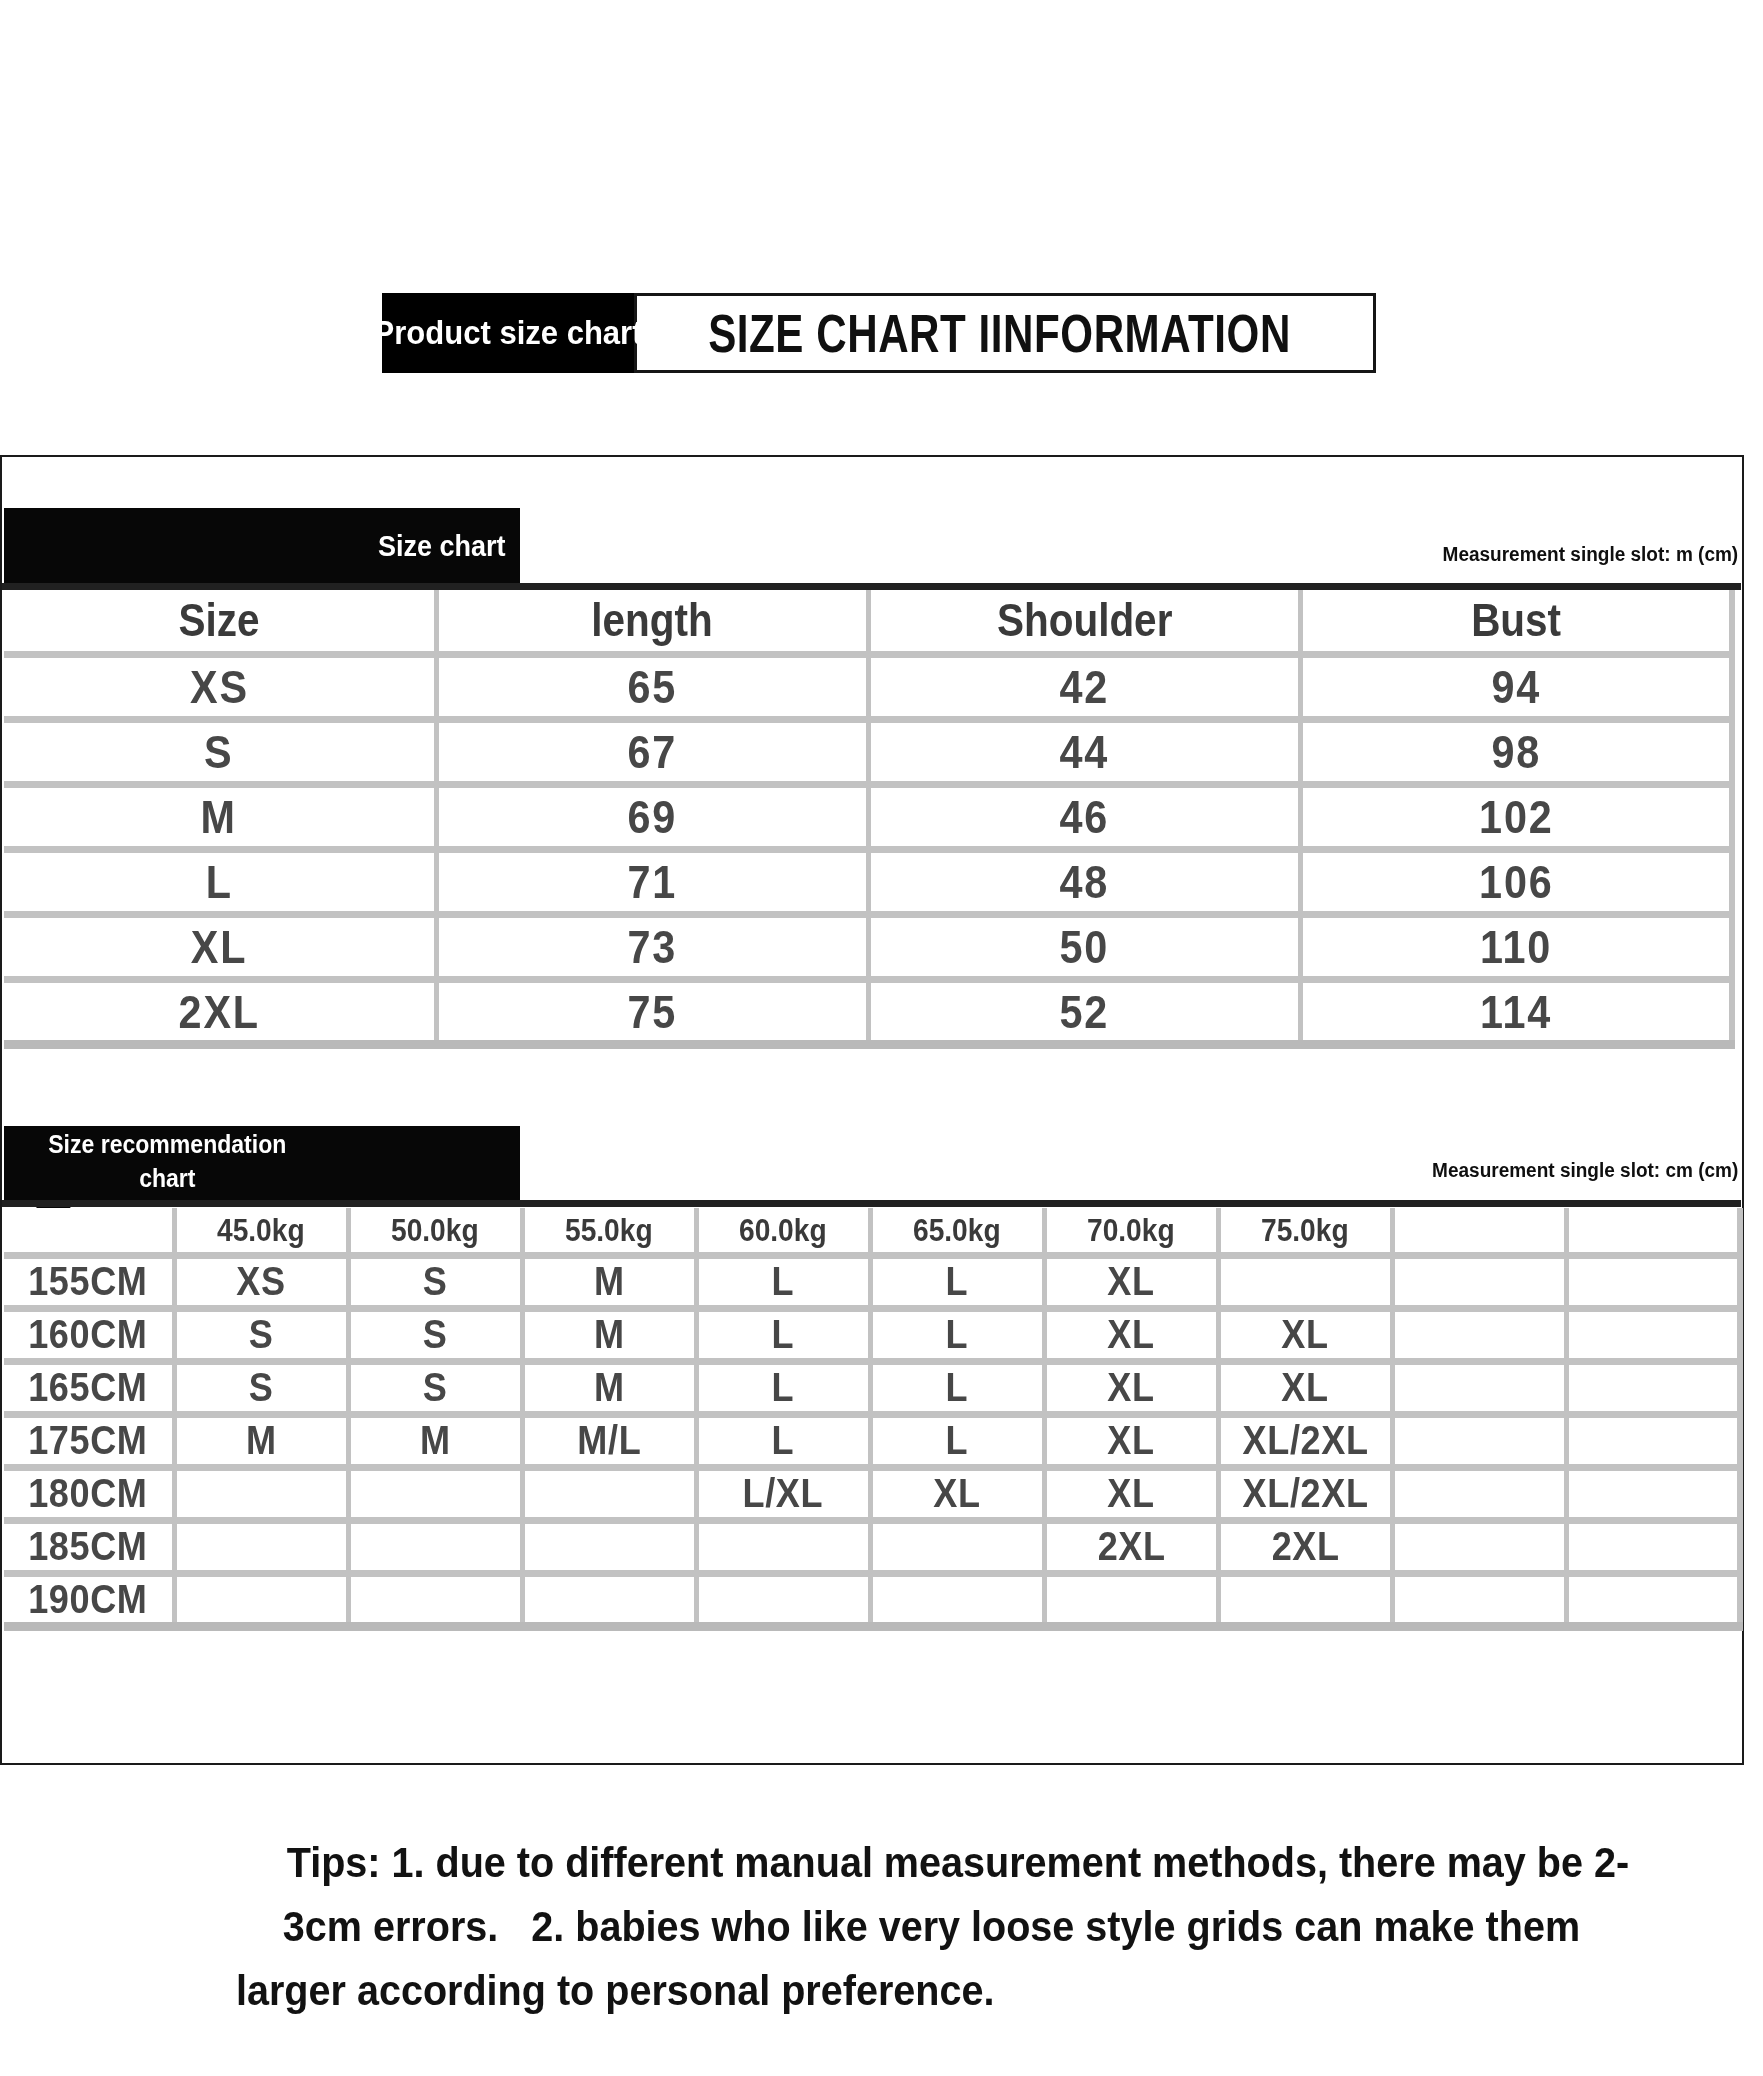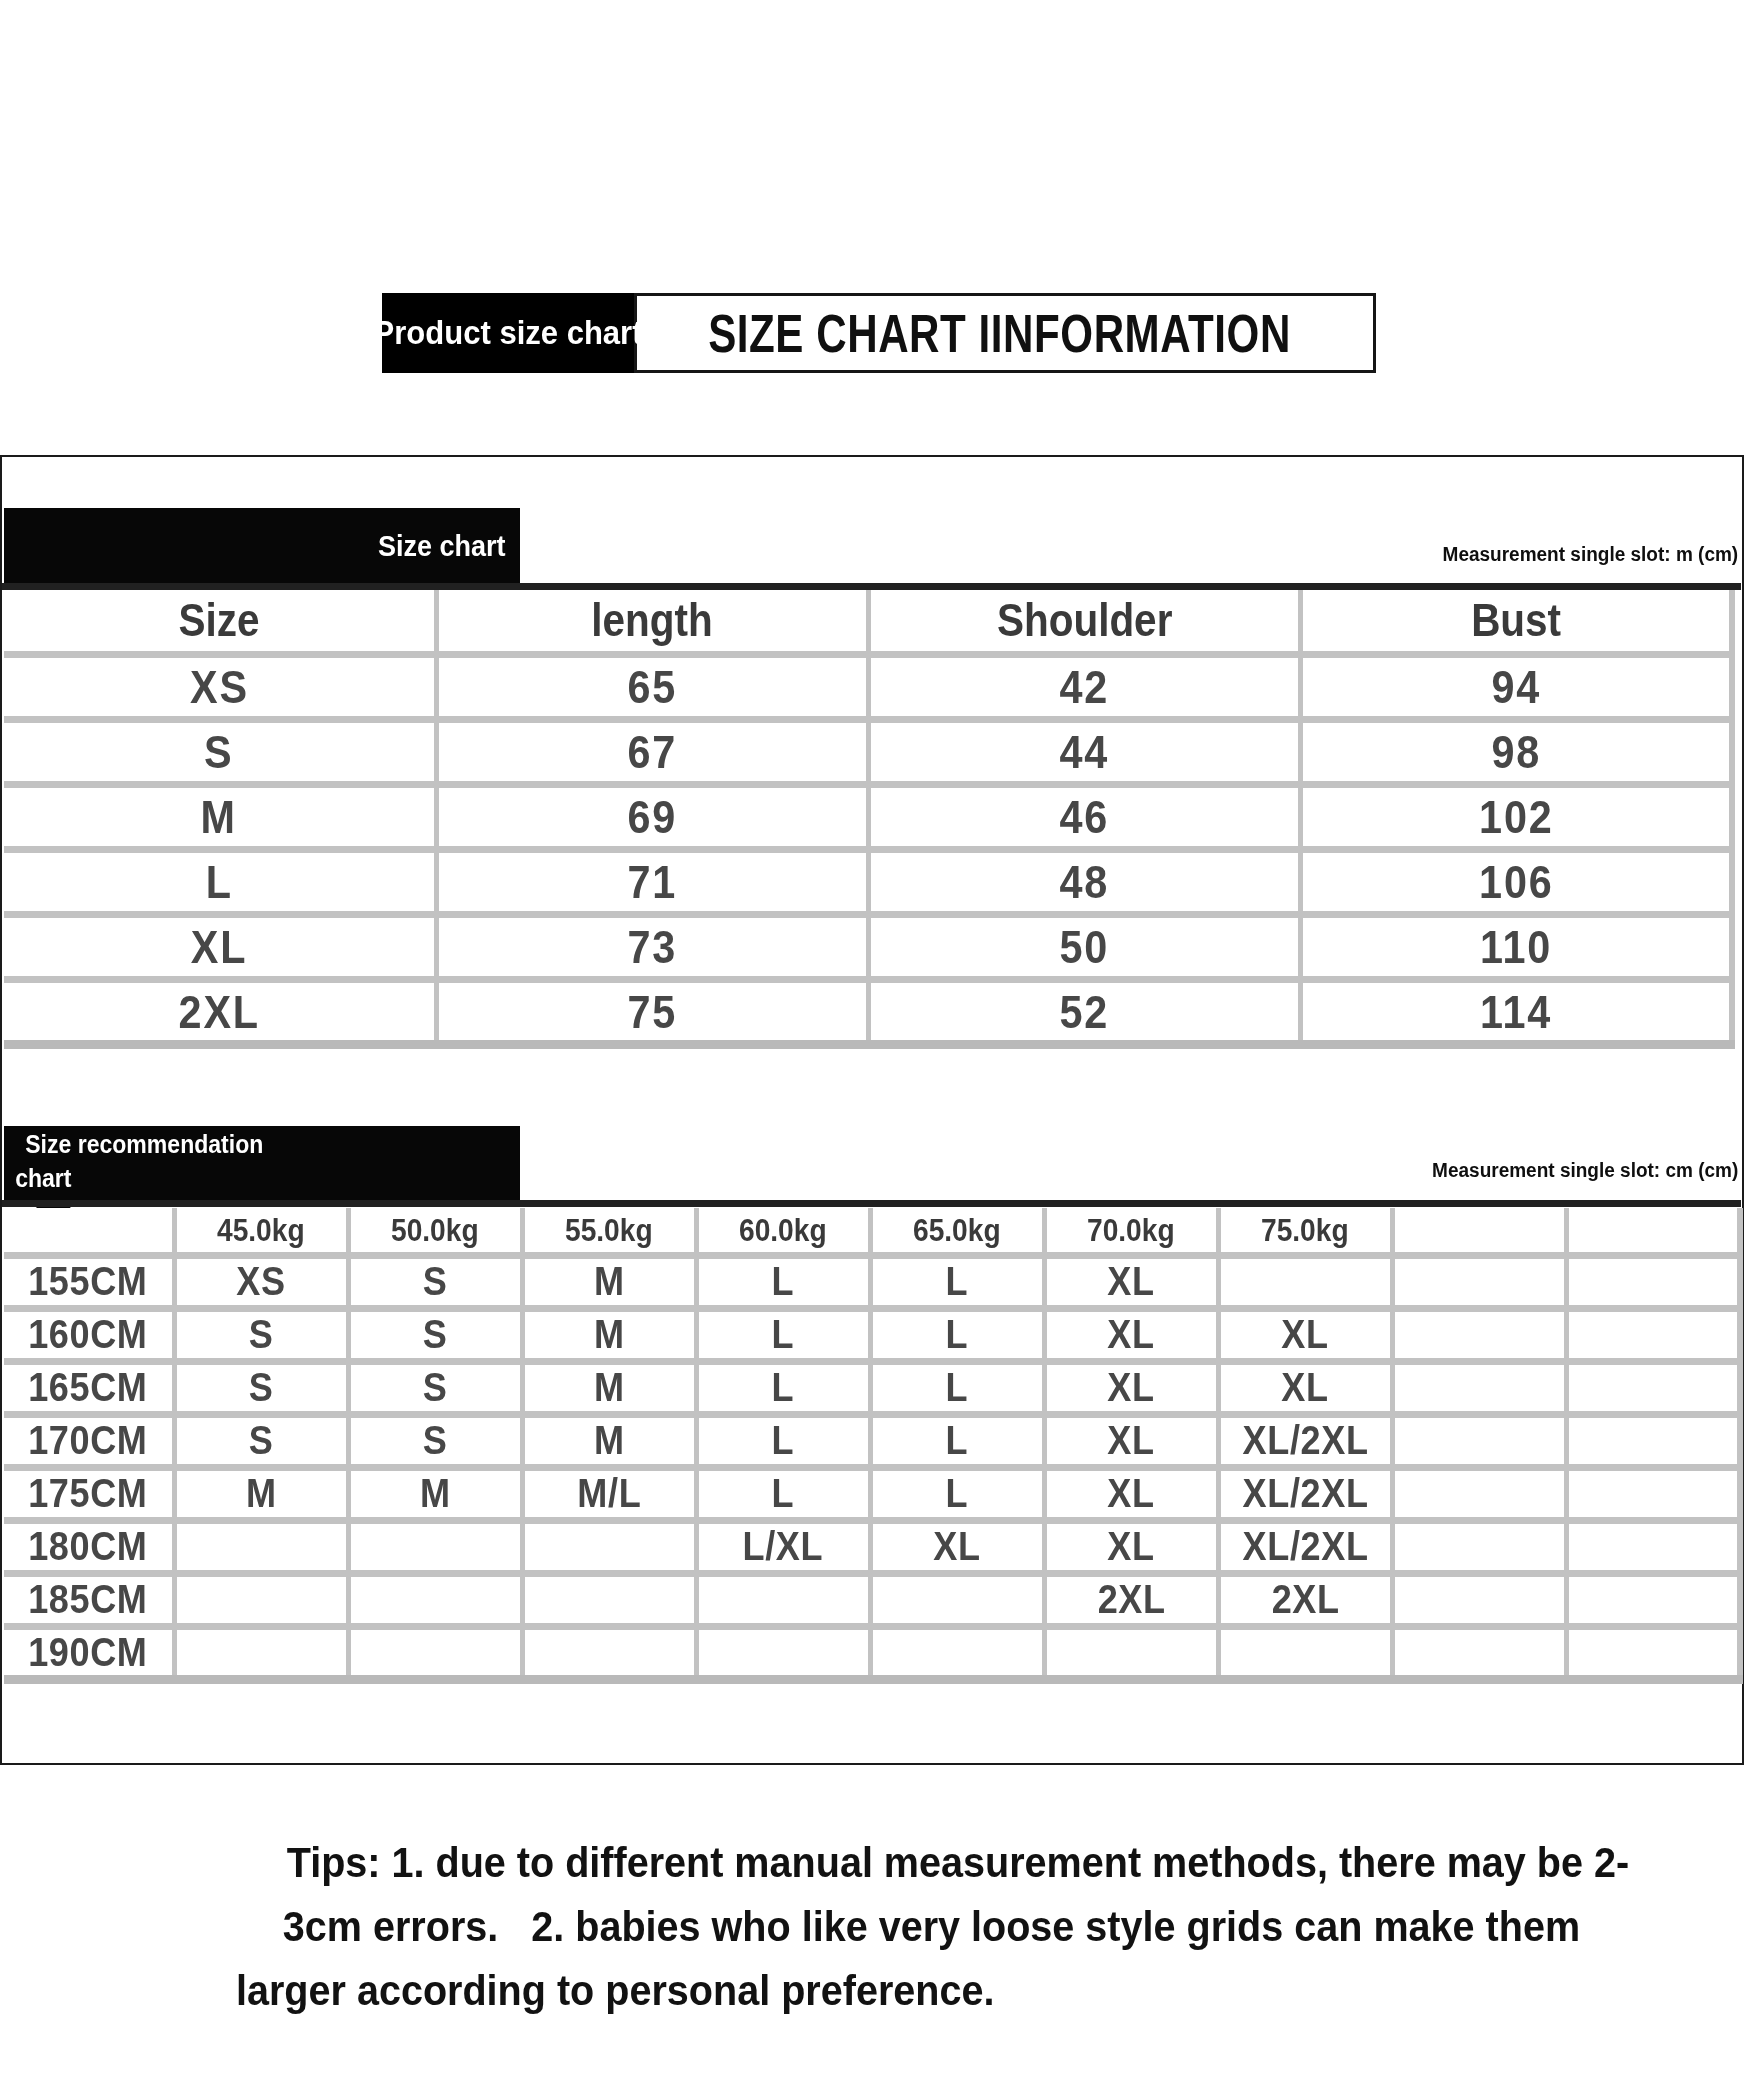--- a/index.html
+++ b/index.html
@@ -28,21 +28,21 @@
   .panel {
     position:absolute; left:0; top:455px; width:1744px; height:1310px;
     border:2.8px solid #1a1a1a; box-sizing:border-box; background:#ffffff;
   }
 
   
   .banner { position:absolute; left:3.6px; width:516px; height:75px; background:#070707; color:#ffffff; }
   .banner1 { top:508px; display:flex; align-items:center;justify-content:flex-end; }
   .banner1 span { margin-left:41px; font-size:30px; font-weight:bold; display:inline-block; transform:scaleX(.9); transform-origin:0 50%; white-space:nowrap; }
   .banner2 { top:1126px; display:flex; align-items:center; }
-  .banner2-text { width:327px; text-align:left; line-height:29px;padding-left:8px; }
+  .banner2-text { width:327px; text-align:center; line-height:29px; }
   .banner2-text span { font-size:25.6px; font-weight:bold; display:inline-block; transform:scaleX(.9); white-space:nowrap; }
   .tail { position:absolute; left:33px; width:38px; height:23.5px; background:#070707; clip-path:polygon(0 0, 100% 0, 85% 100%); }
   .tail1 { top:588px; }
   .tail2 { top:1205px; }
 
   
   .note {
     position:absolute; right:25.6px; font-size:20px; font-weight:bold; color:#0f0f0f;
     white-space:nowrap; transform:scaleX(.95); transform-origin:100% 50%;
   }
@@ -230,32 +230,20 @@
           <td><span class="cell-text">S</span></td>
           <td><span class="cell-text">M</span></td>
           <td><span class="cell-text">L</span></td>
           <td><span class="cell-text">L</span></td>
           <td><span class="cell-text">XL</span></td>
           <td><span class="cell-text">XL</span></td>
           <td><span class="cell-text"></span></td>
           <td><span class="cell-text"></span></td>
         </tr>
         <tr>
-          <td><span class="cell-text">170CM</span></td>
-          <td><span class="cell-text">S</span></td>
-          <td><span class="cell-text">S</span></td>
-          <td><span class="cell-text">M</span></td>
-          <td><span class="cell-text">L</span></td>
-          <td><span class="cell-text">L</span></td>
-          <td><span class="cell-text">XL</span></td>
-          <td><span class="cell-text">XL/2XL</span></td>
-          <td><span class="cell-text"></span></td>
-          <td><span class="cell-text"></span></td>
-        </tr>
-        <tr>
           <td><span class="cell-text">175CM</span></td>
           <td><span class="cell-text">M</span></td>
           <td><span class="cell-text">M</span></td>
           <td><span class="cell-text">M/L</span></td>
           <td><span class="cell-text">L</span></td>
           <td><span class="cell-text">L</span></td>
           <td><span class="cell-text">XL</span></td>
           <td><span class="cell-text">XL/2XL</span></td>
           <td><span class="cell-text"></span></td>
           <td><span class="cell-text"></span></td>

